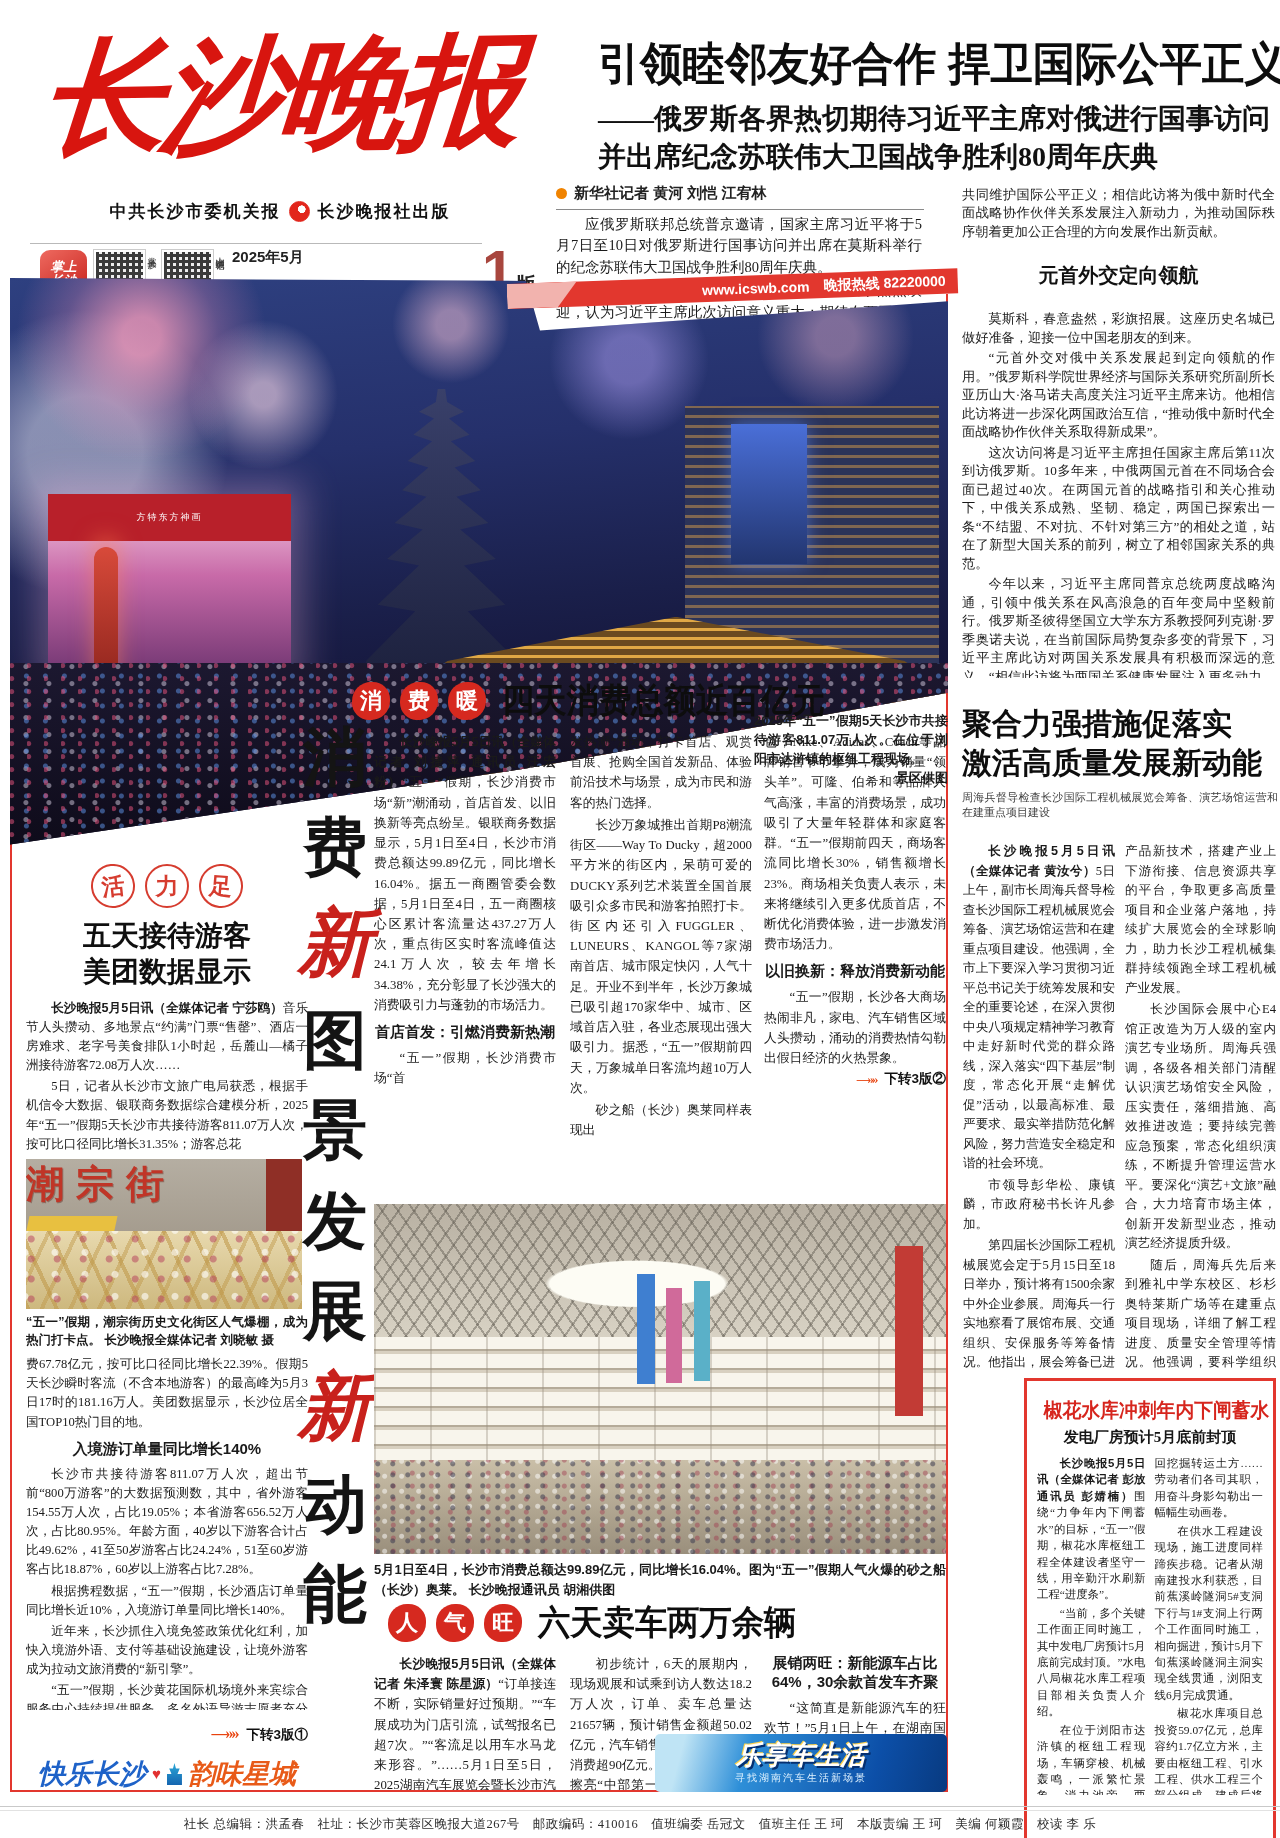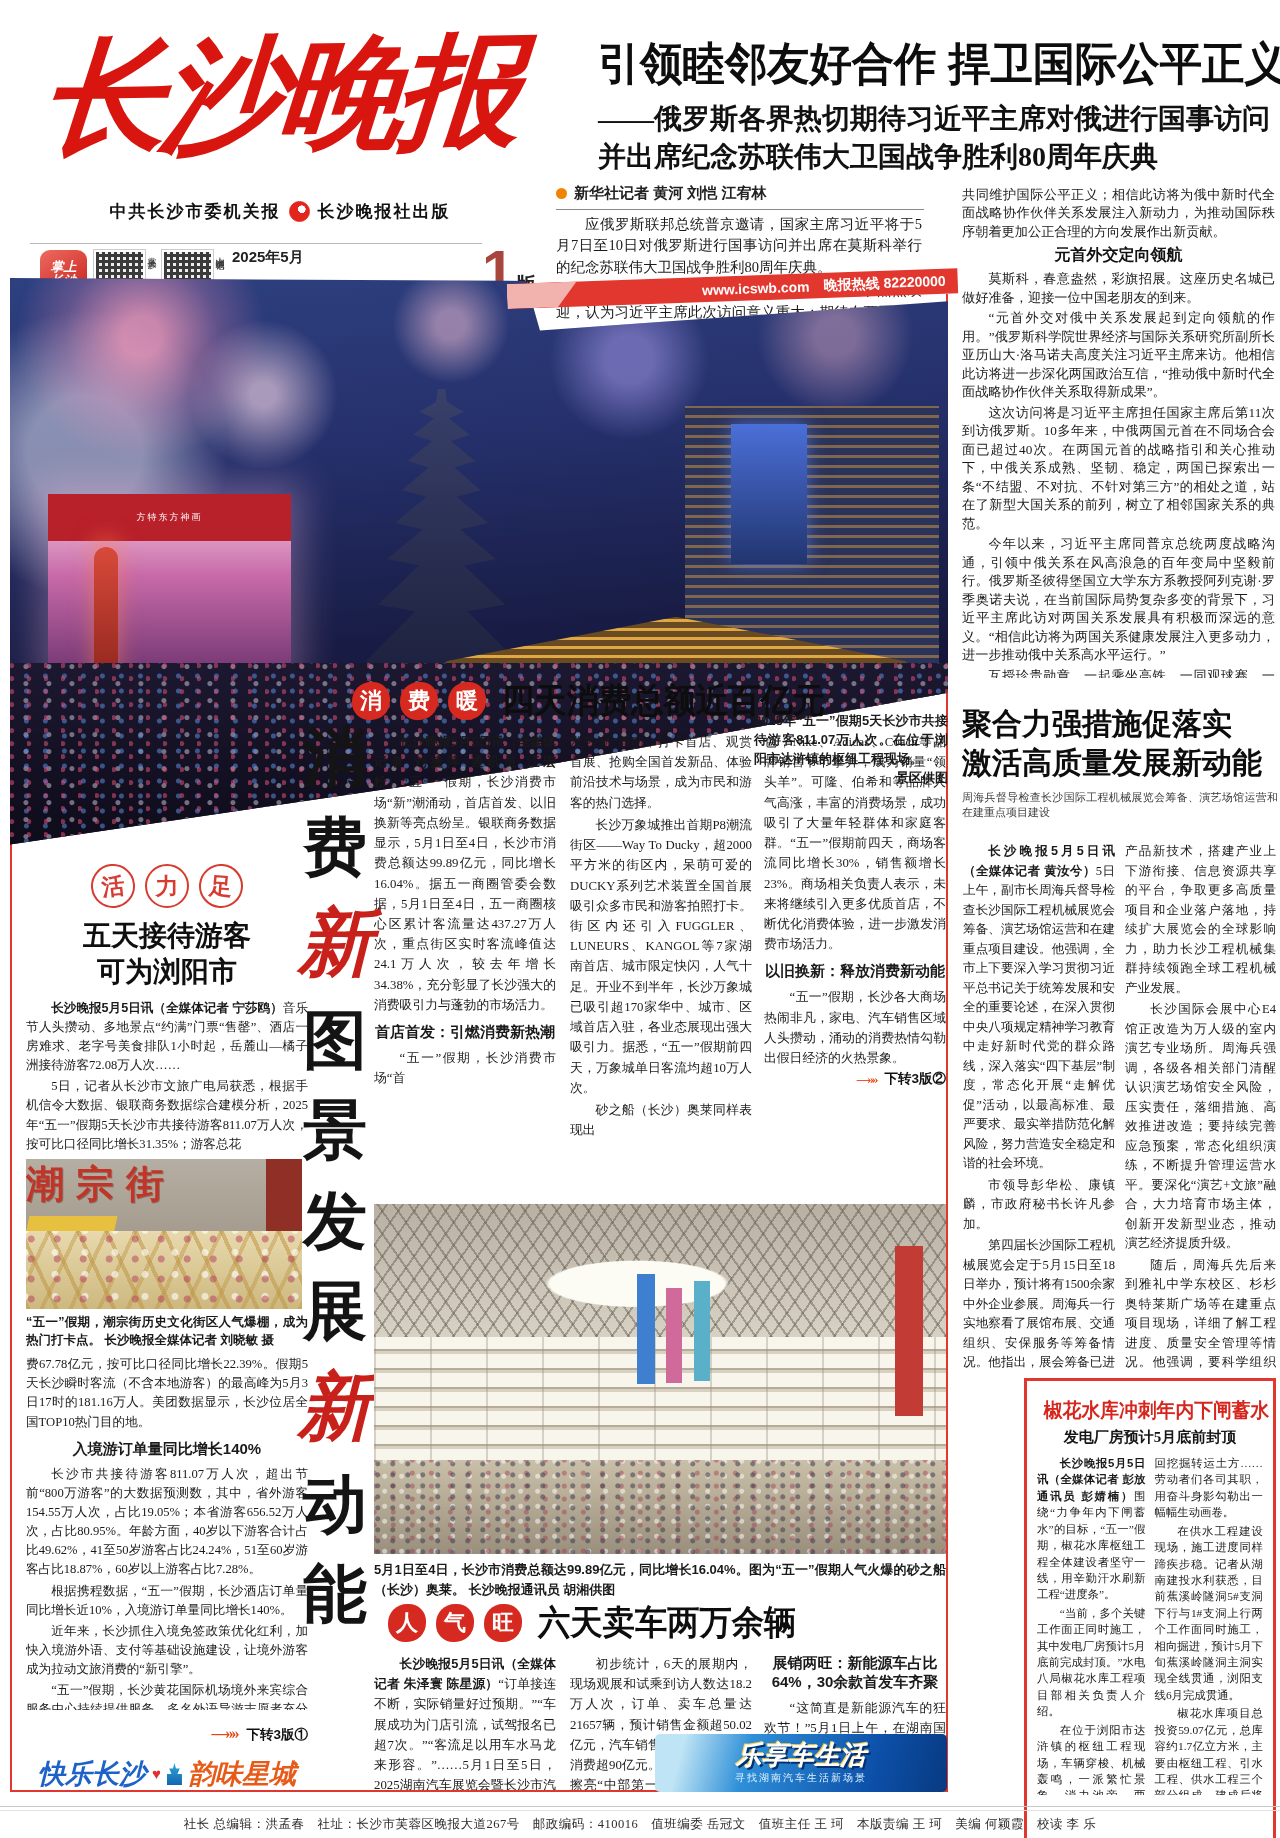--- a/index.html
+++ b/index.html
@@ -39,22 +39,22 @@
      font-family:"Liberation Sans",sans-serif;font-size:15px;font-weight:bold;color:#222;
      display:flex;align-items:center;gap:7px;}
   .dot-ic{width:11px;height:11px;border-radius:50%;background:#f08300;display:inline-block;}
   .bt{font-size:13.5px;line-height:1.42;text-align:justify;margin:0 0 2px 0;}
   .ind{text-indent:2em;}
   .noind{text-indent:0;}
   .ru-col1{left:556px;top:214px;width:366px;height:112px;overflow:hidden;}
   .ru-col1 .bt{font-size:14.5px;line-height:1.48;}
   .ru-col2{left:962px;top:186px;width:313px;height:492px;overflow:hidden;}
   .ru-col2 .bt{font-size:13.2px;line-height:1.4;}
-  .crosshead{font-family:Liberation Serif, serif;font-weight:900;font-size:16px;
-     text-align:center;margin:4px 0;color:#111;text-indent:0;}
+  .crosshead{font-family:Liberation Serif, serif;font-weight:900;font-size:20px;
+     text-align:center;margin:21px 0;color:#111;text-indent:0;}
   .jumpline{text-align:right;margin-top:2px;}
   .jump-arrow::before{content:"—\BB\BB";color:#e8420e;font-weight:900;letter-spacing:-2px;margin-right:5px;}
   .jumptext{font-family:"Liberation Sans",sans-serif;font-weight:900;font-size:13.5px;color:#111;}
   
   .redline{background:#e2372e;}
   
   .photo-fireworks{left:10px;top:278px;width:938px;height:584px;
      clip-path:polygon(0 0,55% .5%,56.5% 9%,100% 4%,100% 71%,55% 84%,0 97%);
      background:
       radial-gradient(circle at 14% 10%, rgba(255,160,190,.75) 0 2%, rgba(255,150,190,.25) 8%, transparent 13%),
@@ -296,21 +296,21 @@
 
   <div class="abs huoli">
     <div class="huoli-flow">
       <div class="badge-row">
         <span class="badge-ring">活</span>
         <span class="badge-ring">力</span>
         <span class="badge-ring">足</span>
       </div>
       <div class="huoli-headline">
         <div>五天接待游客</div>
-        <div>可为浏阳市</div>
+        <div>美团数据显示</div>
       </div>
       <p class="bt ind"><b class="lead">长沙晚报5月5日讯（全媒体记者 宁莎鸥）</b><span>音乐节人头攒动、多地景点“约满”门票“售罄”、酒店一房难求、老字号美食排队1小时起，岳麓山—橘子洲接待游客72.08万人次……</span></p>
       <p class="bt ind">5日，记者从长沙市文旅广电局获悉，根据手机信令大数据、银联商务数据综合建模分析，2025年“五一”假期5天长沙市共接待游客811.07万人次，按可比口径同比增长31.35%；游客总花</p>
       <div class="photo-street">
         <div class="street-sign">潮宗街</div>
         <div class="street-redwall"></div>
         <div class="street-canopy"></div>
         <div class="street-stalls"></div>
       </div>
       <p class="small-caption">

